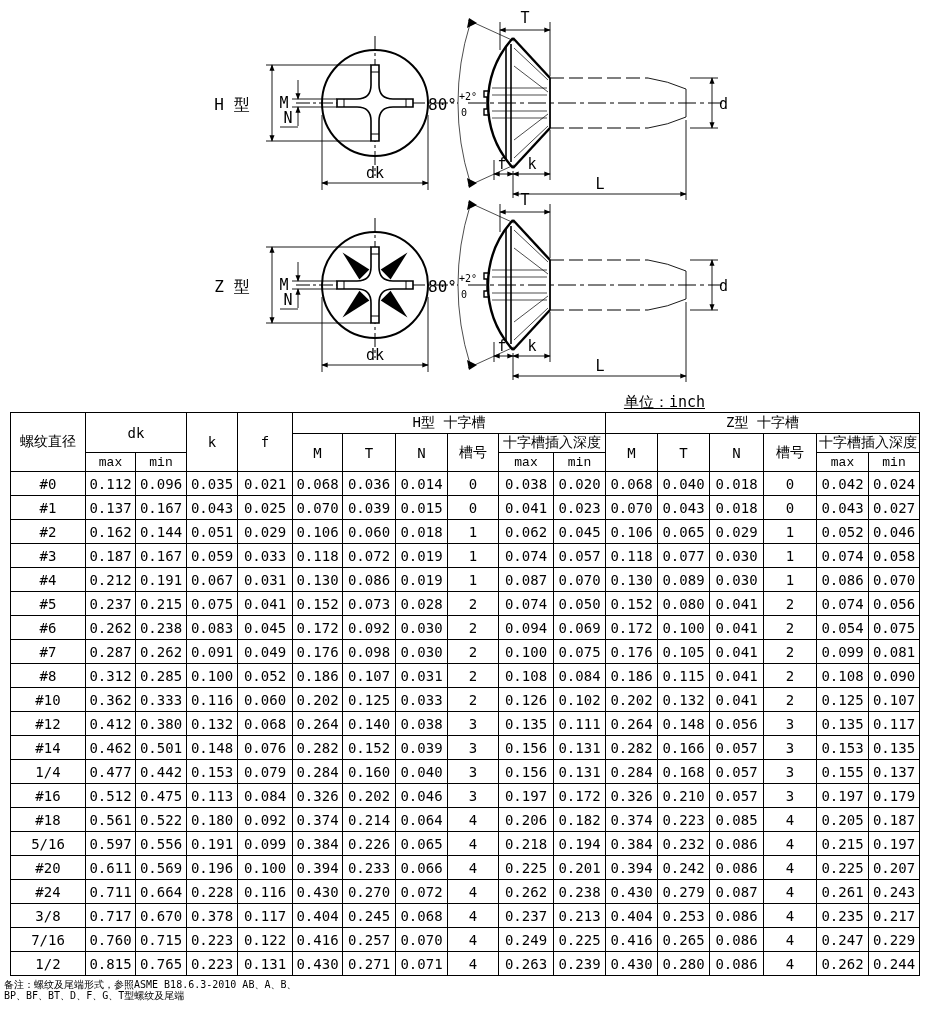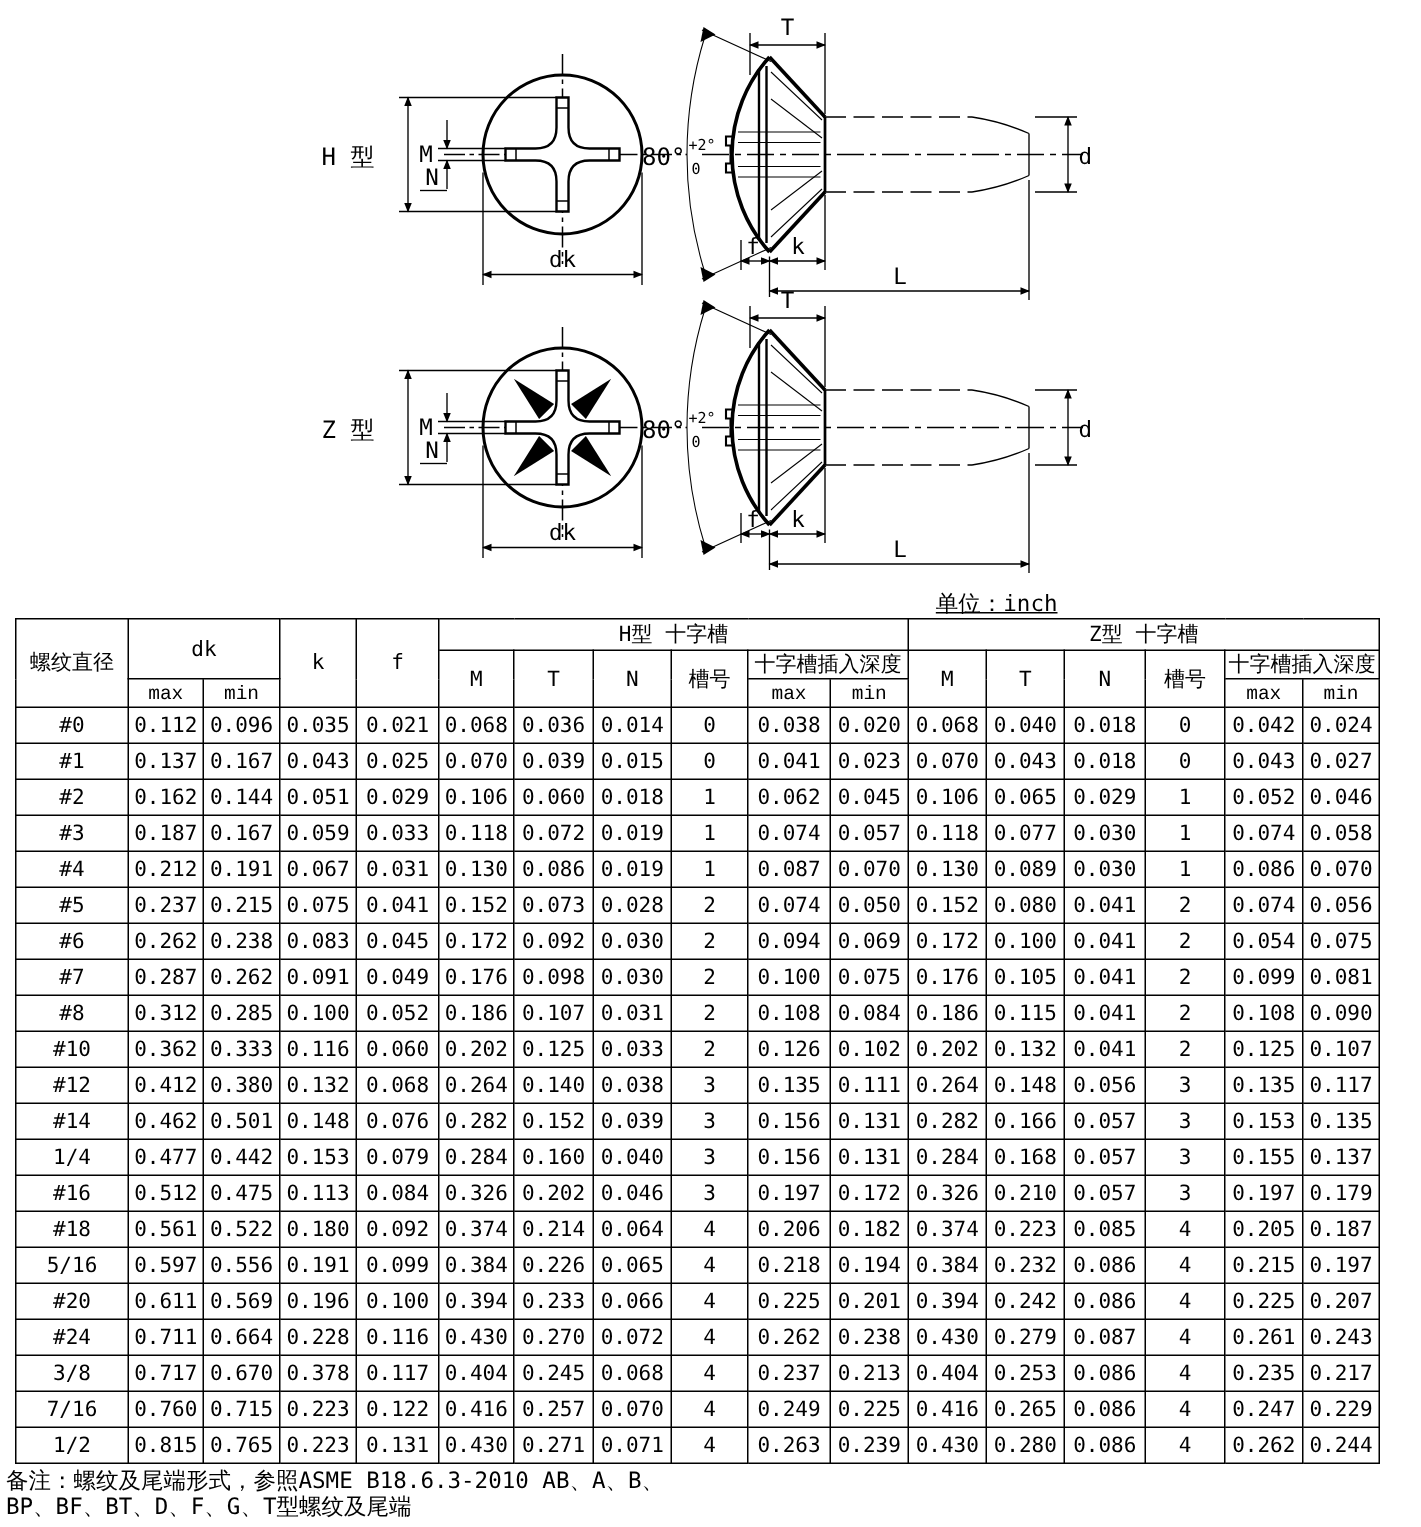--- a/index.html
+++ b/index.html
@@ -16,21 +16,21 @@
   table.spec th,table.spec td{border:1px solid #000;text-align:center;vertical-align:middle;
     padding:0;font-weight:normal;white-space:nowrap;overflow:hidden;}
   table.spec th{font-size:14px;}
   table.spec td{font-size:14px;height:23px;}
   tr.r1 th{height:20px;}
   tr.r2 th{height:18px;}
   tr.r3 th{height:18px;font-size:13px;font-family:Liberation Mono, monospace;}
   th.hdr-dk{font-size:16px;}
   th.hdr-kf{font-size:15px;}
   th.hdr-depth{font-size:12px;}
-  .notes{margin:3px 0 0 4px;font-size:15px;line-height:1.1;}
+  .notes{margin:3px 0 0 4px;font-size:10px;line-height:1.1;}
 </style>
 </head>
 <body>
 
 <div class="drawing-wrap">
 <svg width="947" height="392" viewBox="0 0 947 392">
   <defs>
     <marker id="mA" viewBox="0 0 10 10" refX="9" refY="5" markerWidth="10" markerHeight="7" orient="auto-start-reverse">
       <path d="M0,1 L10,5 L0,9 Z" fill="#000"></path>
     </marker>

